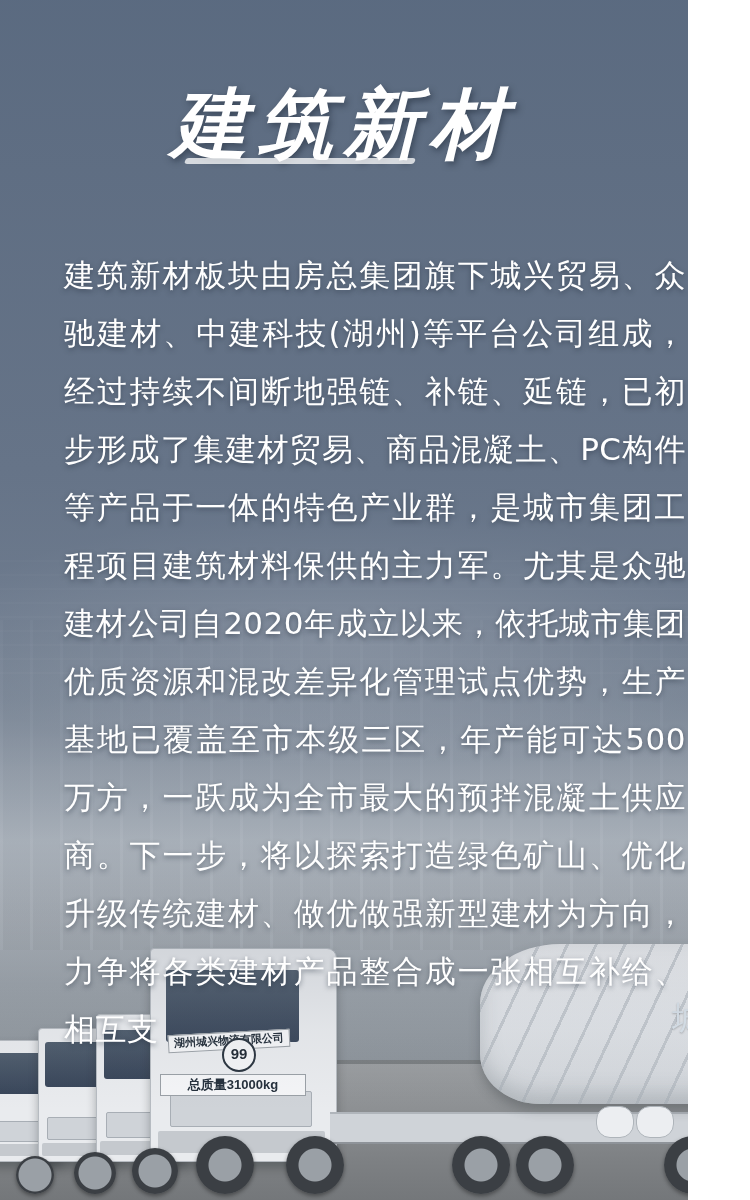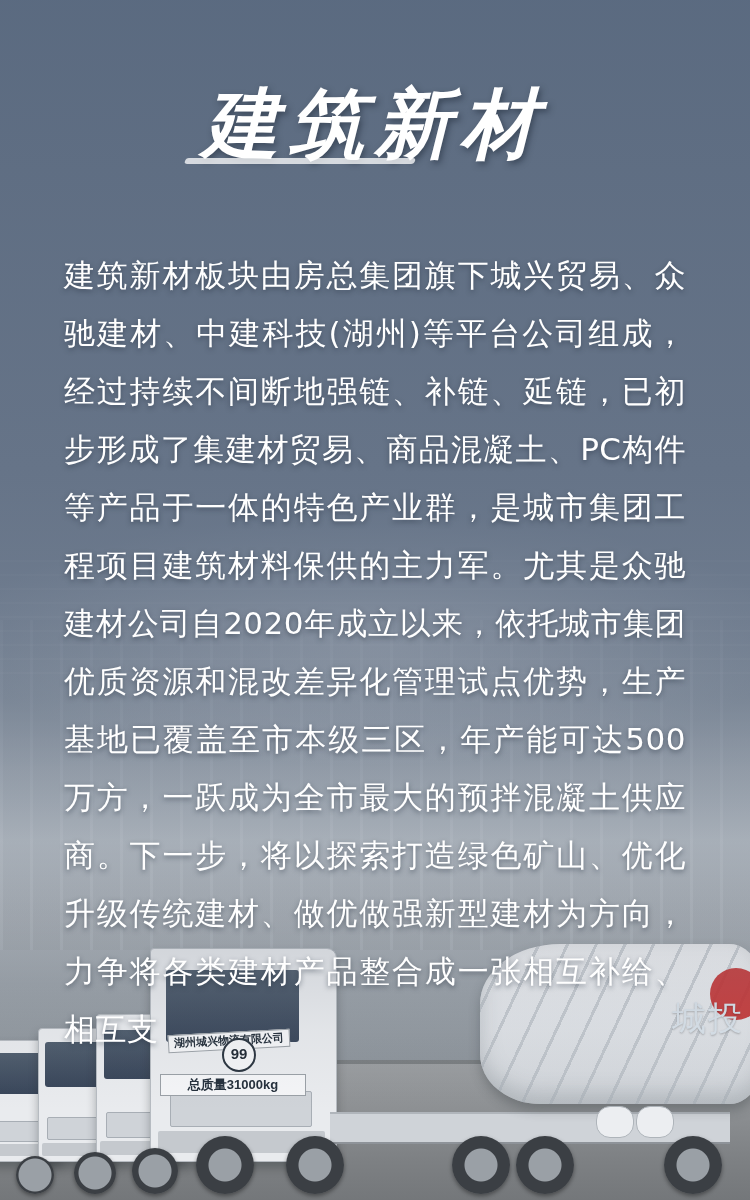--- a/index.html
+++ b/index.html
@@ -5,21 +5,21 @@
   html, body {
     margin: 0;
     padding: 0;
     background: #ffffff;
   }
   body {
     font-family: "Liberation Sans", sans-serif;
   }
   .poster {
     position: relative;
-    width: 750px;
+    width: 688px;
     height: 1200px;
     overflow: hidden;
     background: #000000;
   }
 
   
   .photo {
     position: absolute;
     inset: 0;
     background:

